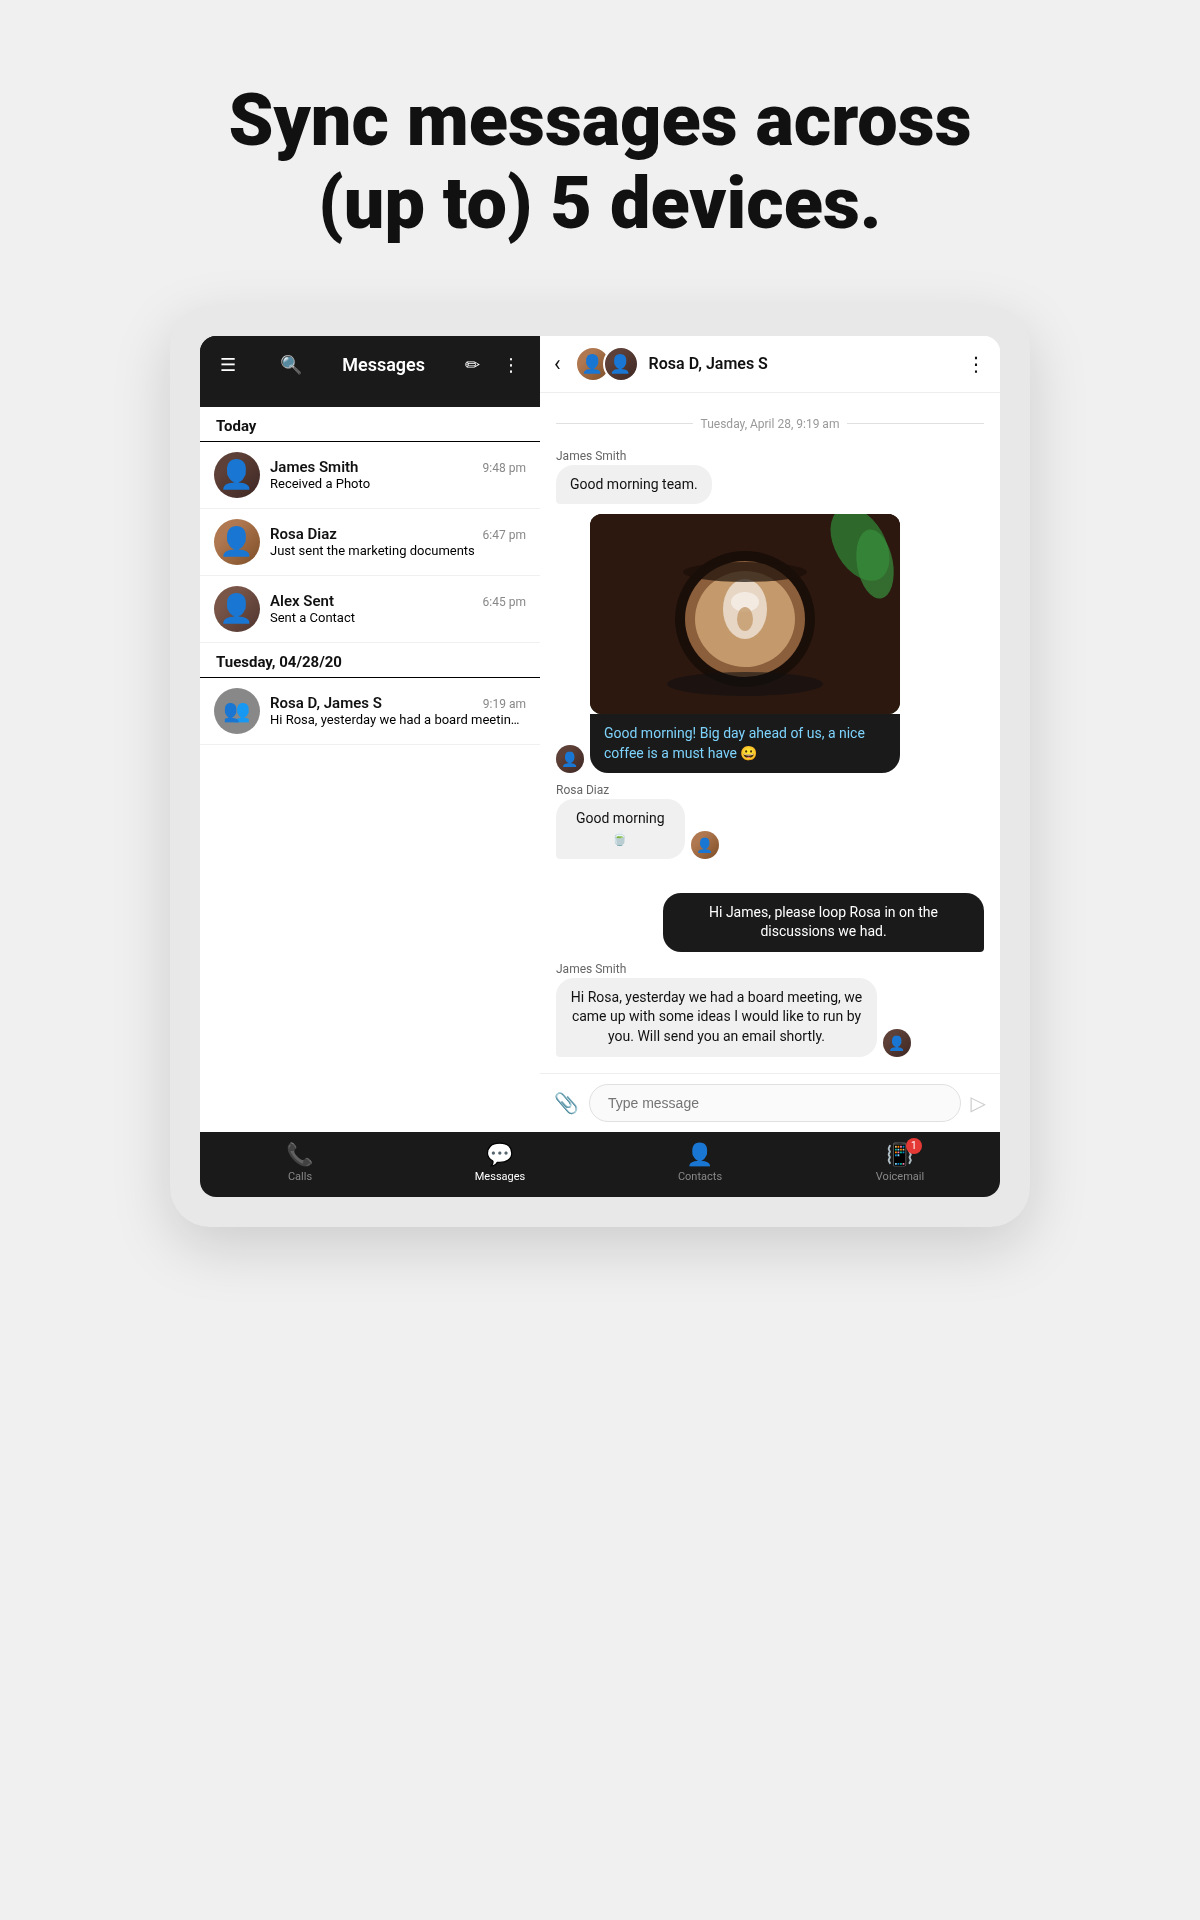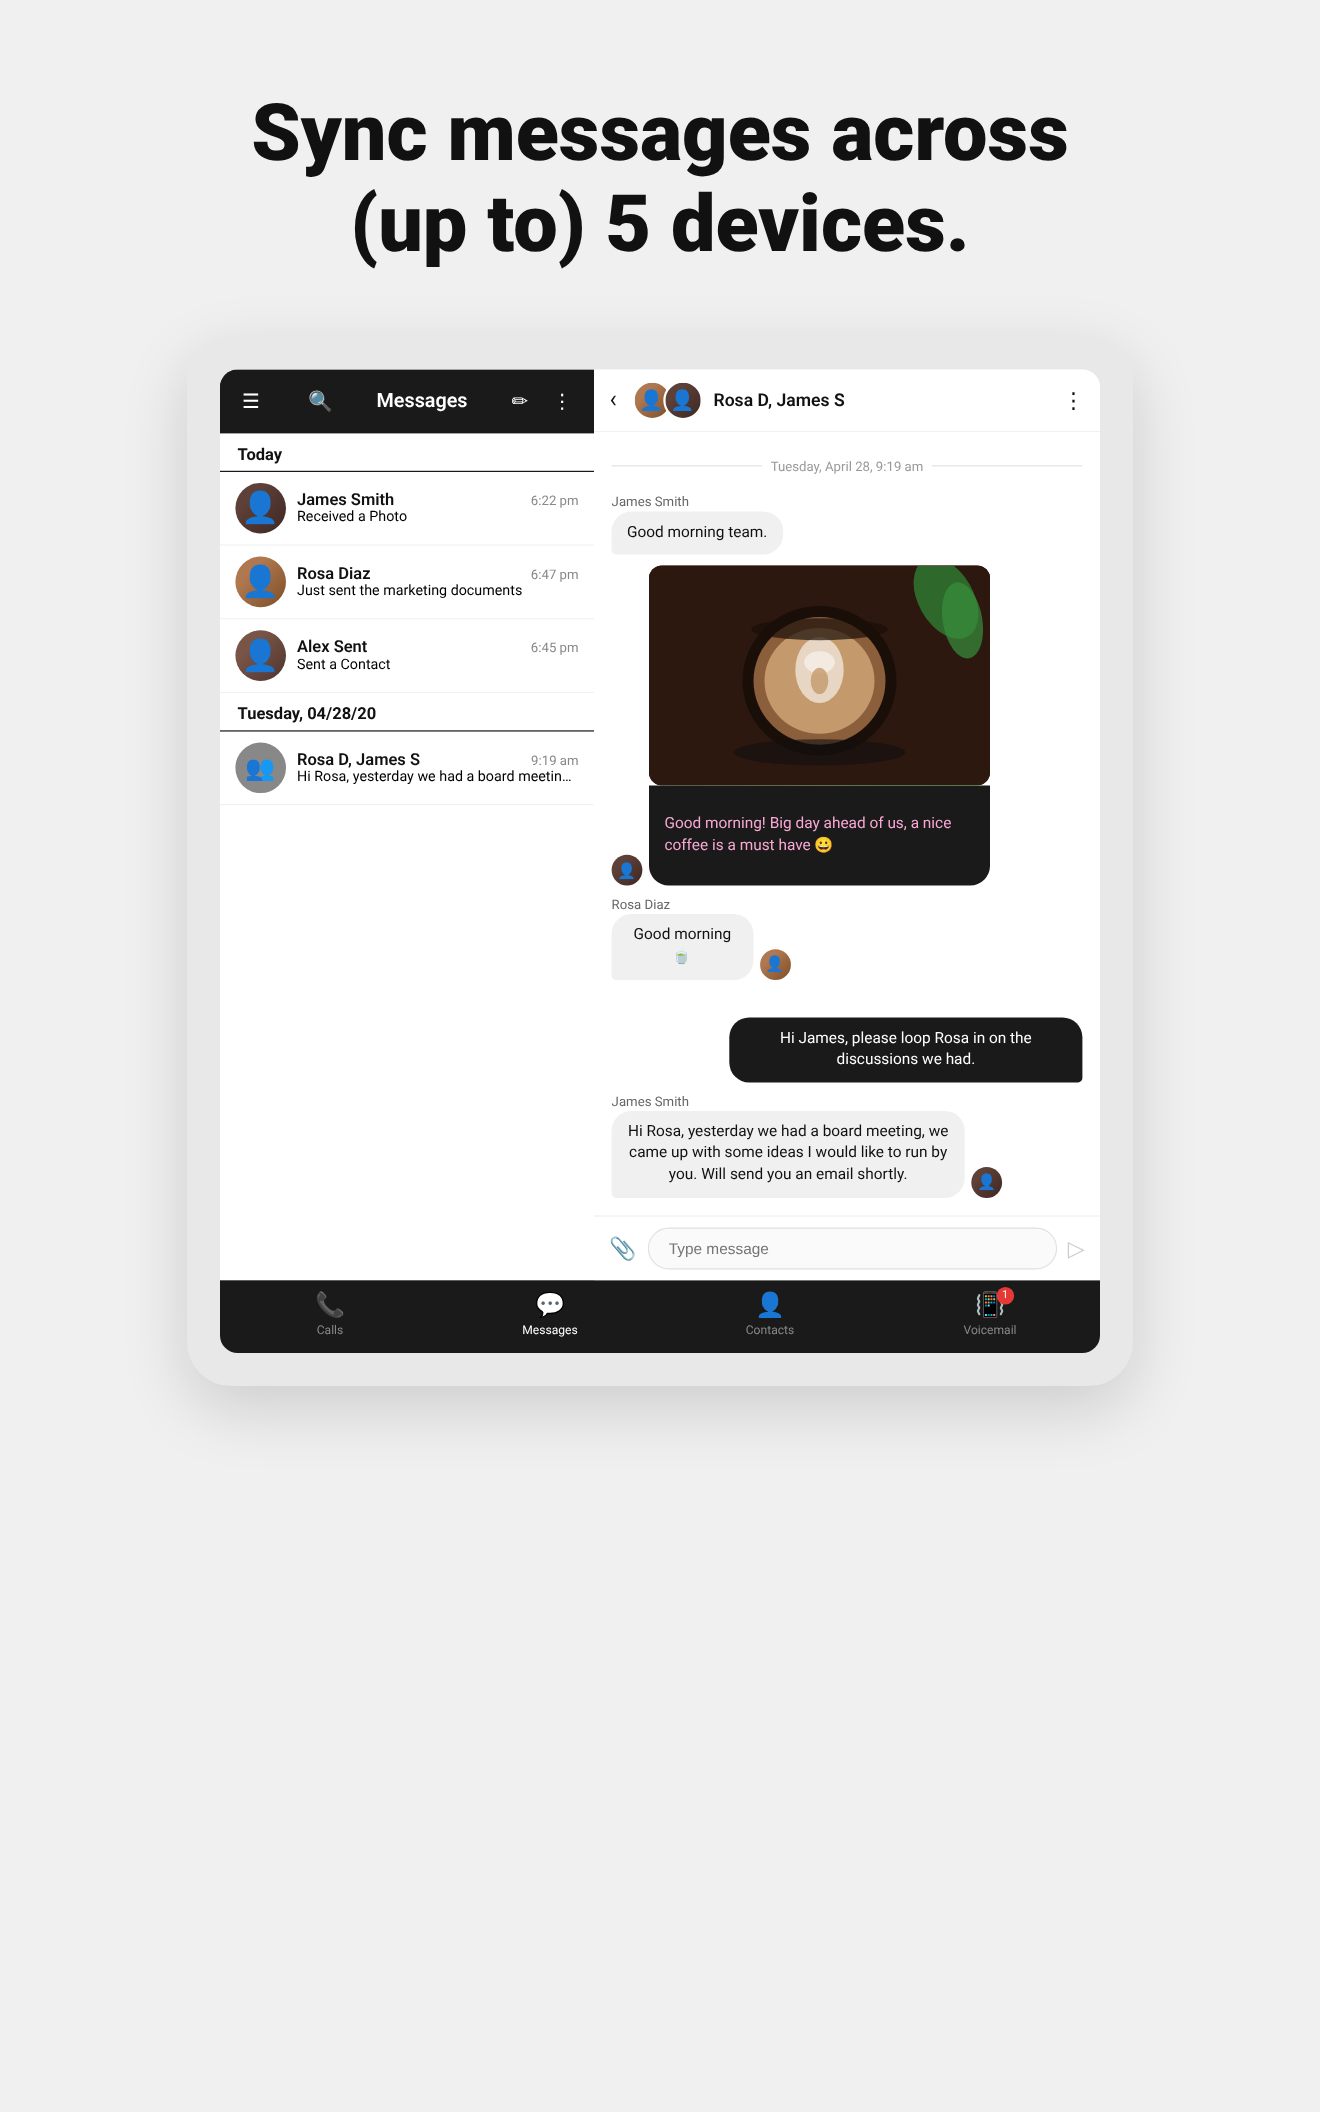--- a/index.html
+++ b/index.html
@@ -82,20 +82,21 @@
     .left-header-icons {
       display: flex;
       gap: 14px;
       align-items: center;
     }
 
     .messages-list {
       flex: 1;
       background: #fff;
       overflow-y: auto;
+      margin-top: 14px;
     }
 
     .section-header {
       padding: 10px 16px 6px;
       font-size: 15px;
       font-weight: 700;
       color: #111;
       border-bottom: 1.5px solid #000;
     }
 
@@ -287,22 +288,22 @@
         radial-gradient(ellipse at 50% 60%, #d4a574 0%, #8b5e3c 35%, #3e2723 60%, #2d1b0e 100%);
       display: flex;
       align-items: center;
       justify-content: center;
       position: relative;
     }
 
     .image-caption-bubble {
       max-width: 310px;
       background: #1a1a1a;
-      color: #f9a8d4;
-      padding: 26px 14px;
+      color: #7dd3fc;
+      padding: 10px 14px;
       border-radius: 0 0 18px 18px;
       font-size: 14px;
       line-height: 1.4;
       align-self: flex-start;
     }
 
     .small-avatar {
       width: 28px;
       height: 28px;
       border-radius: 50%;
@@ -424,21 +425,21 @@
 
           <div class="section-header">Today</div>
 
           <div class="message-item">
             <div class="avatar av-james">
               <span style="font-size:28px;">👤</span>
             </div>
             <div class="msg-info">
               <div class="msg-name-row">
                 <span class="msg-name">James Smith</span>
-                <span class="msg-time">6:22 pm</span>
+                <span class="msg-time">9:48 pm</span>
               </div>
               <div class="msg-preview">Received a Photo</div>
             </div>
           </div>
 
           <div class="message-item">
             <div class="avatar av-rosa">
               <span style="font-size:28px;">👤</span>
             </div>
             <div class="msg-info">

